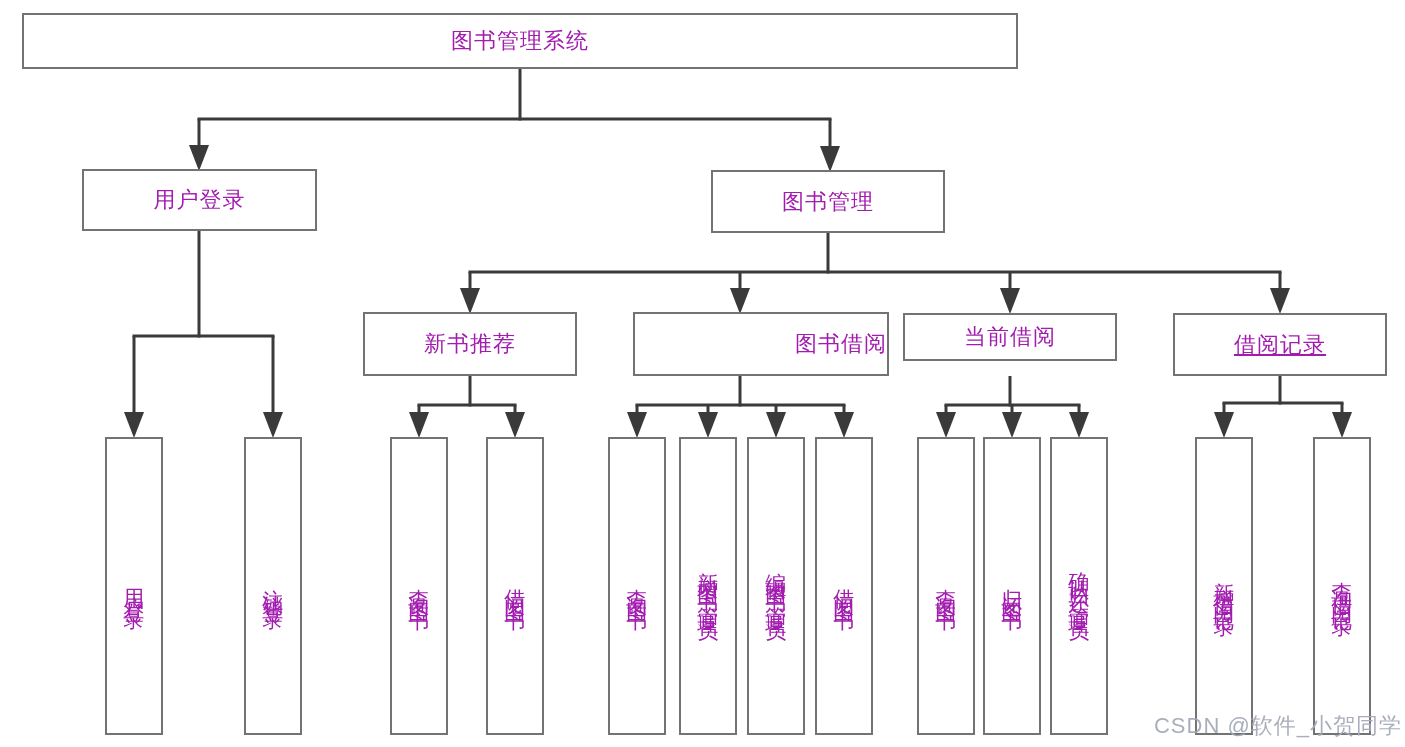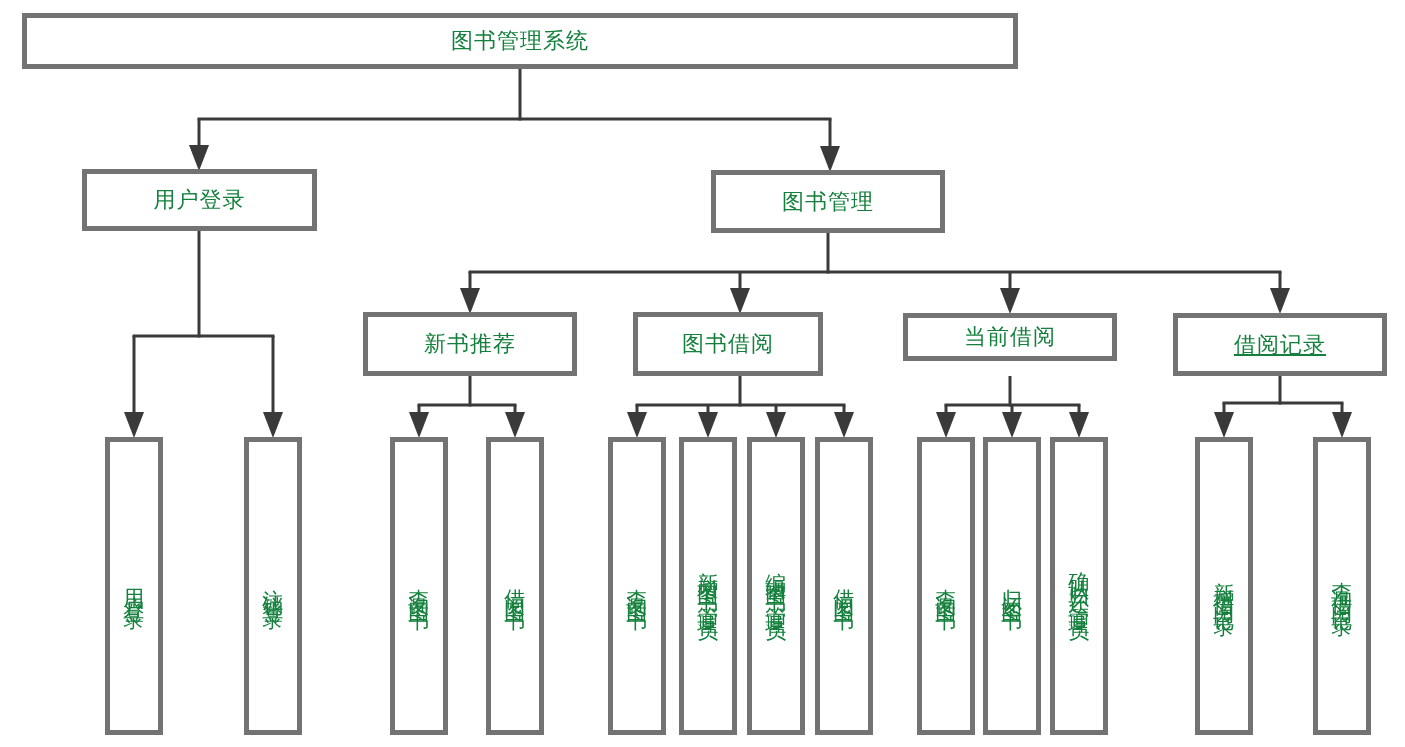--- a/index.html
+++ b/index.html
@@ -8,46 +8,46 @@
     width: 1405px;
     height: 747px;
     background: #ffffff;
     font-family: "Liberation Sans", sans-serif;
     overflow: hidden;
   }
   #wires { position: absolute; left: 0; top: 0; width: 1405px; height: 747px; }
   .node {
     position: absolute;
     box-sizing: border-box;
-    border: 5px solid #737373;
+    border: 2px solid #737373;
     background: #ffffff;
     display: flex;
     align-items: center;
     justify-content: center;
-    color: #15803d;
+    color: #a21caf;
     font-size: 22px;
     letter-spacing: 1px;
     text-align: center;
   }
   .vnode { font-size: 21px; }
   .vnode .vtext {
     writing-mode: vertical-rl;
     text-orientation: mixed;
     letter-spacing: 7px;
     line-height: 1.4;
     white-space: nowrap;
   }
   
   .n-root            { left: 22px;   top: 13px;  width: 996px; height: 56px; }
   
   .n-user-login      { left: 82px;   top: 169px; width: 235px; height: 62px; }
   .n-book-mgmt       { left: 711px;  top: 170px; width: 234px; height: 63px; }
   
   .n-new-book        { left: 363px;  top: 312px; width: 214px; height: 64px; }
-  .n-book-borrow     { left: 633px;  top: 312px; width: 190px; height: 64px; }
+  .n-book-borrow     { left: 633px;  top: 312px; width: 256px; height: 64px; justify-content: flex-end; }
   .n-cur-borrow      { left: 903px;  top: 313px; width: 214px; height: 48px; }
   .n-borrow-rec      { left: 1173px; top: 313px; width: 214px; height: 63px; text-decoration: underline; }
   
   .leaf { top: 437px; width: 58px; height: 298px; }
   .n-l-user-login    { left: 105px; }
   .n-l-logout        { left: 244px; }
   .n-l-query1        { left: 390px; }
   .n-l-borrow1       { left: 486px; }
   .n-l-query2        { left: 608px; }
   .n-l-addbook       { left: 679px; }
@@ -208,13 +208,14 @@
   <div class="node vnode leaf n-l-confirm">
     <span class="vtext">确认归还（管理员）</span>
   </div>
   <div class="node vnode leaf n-l-addrec">
     <span class="vtext">新增借阅记录</span>
   </div>
   <div class="node vnode leaf n-l-queryrec">
     <span class="vtext">查询借阅记录</span>
   </div>
 
+  <div id="watermark">CSDN @软件_小贺同学</div>
 </div>
 
 </body></html>

